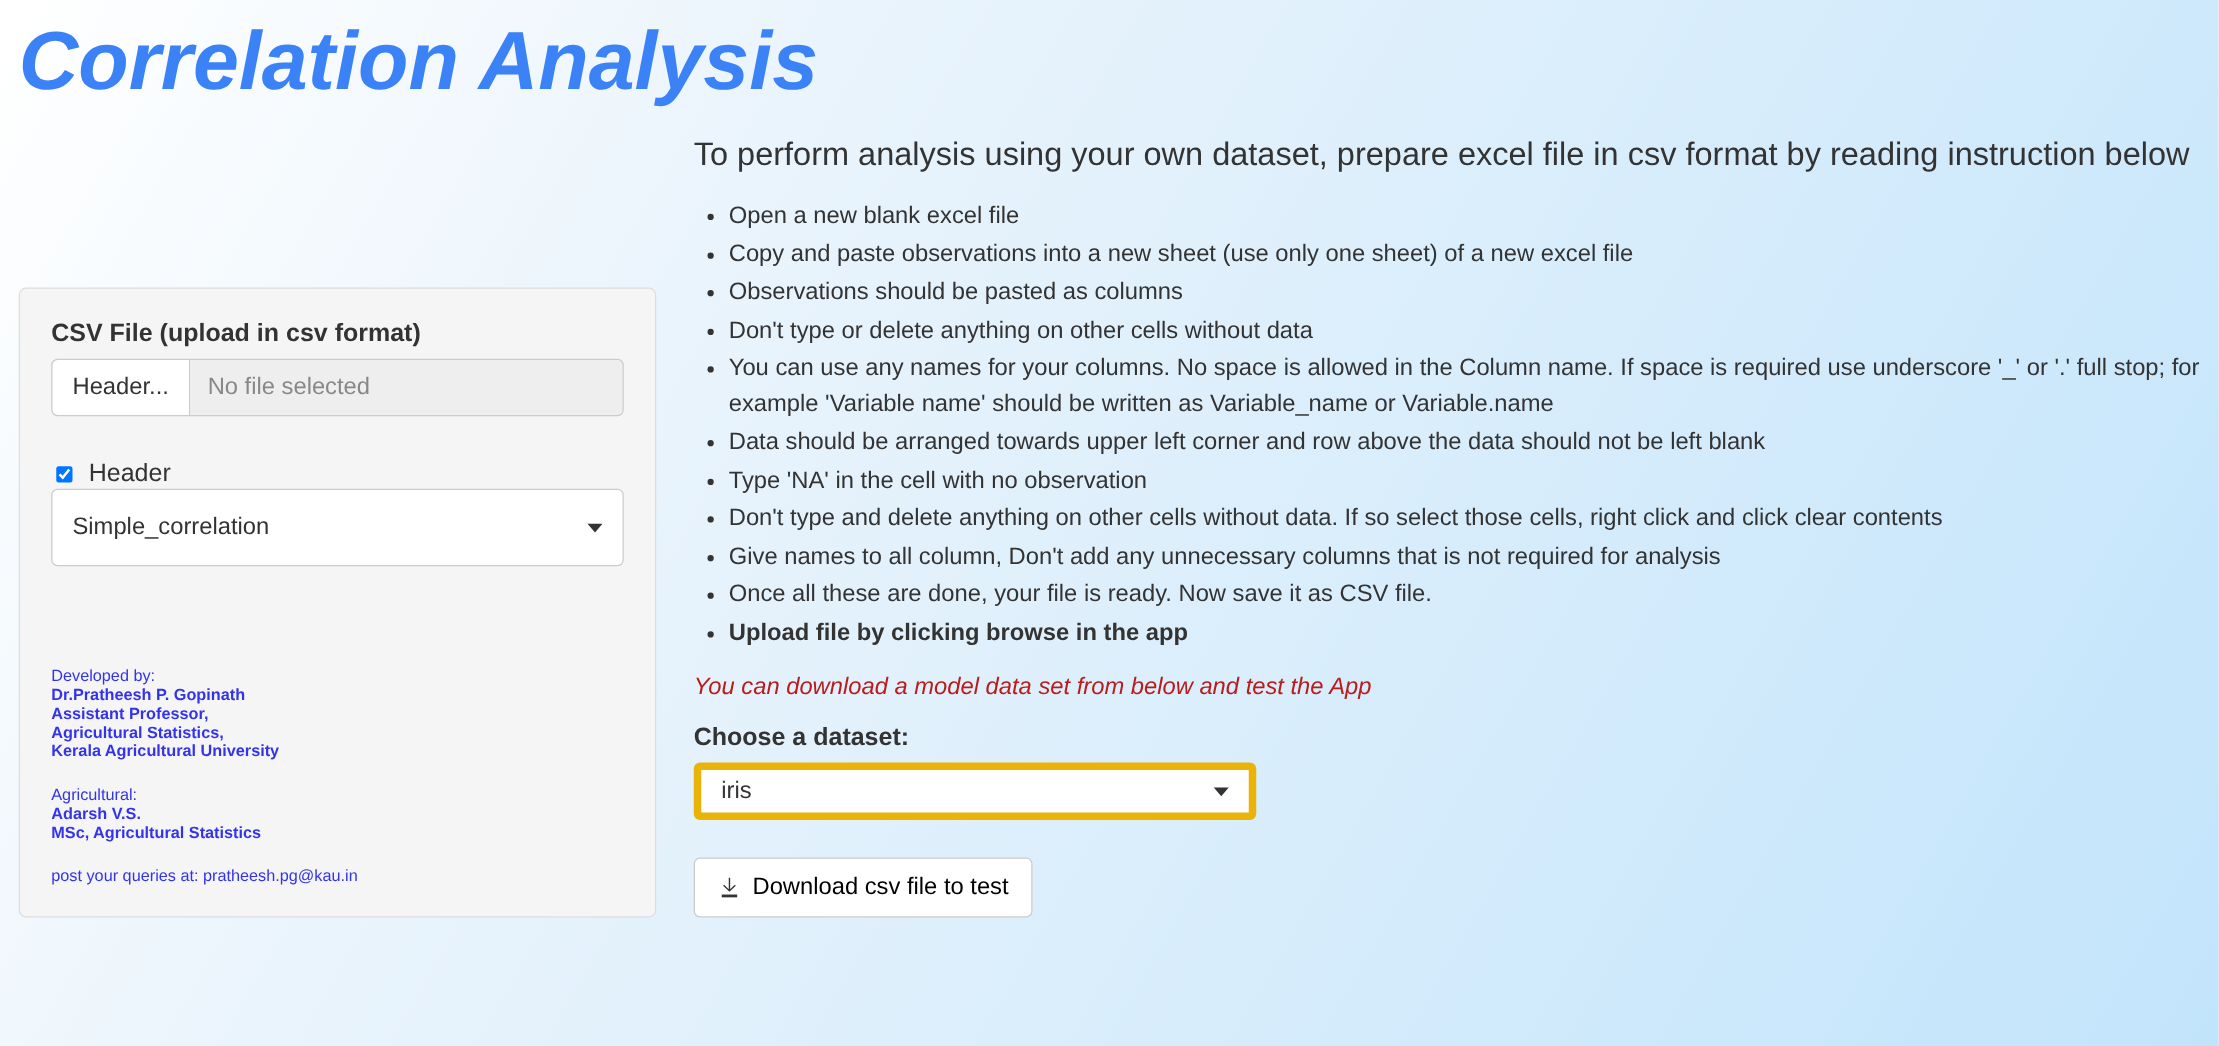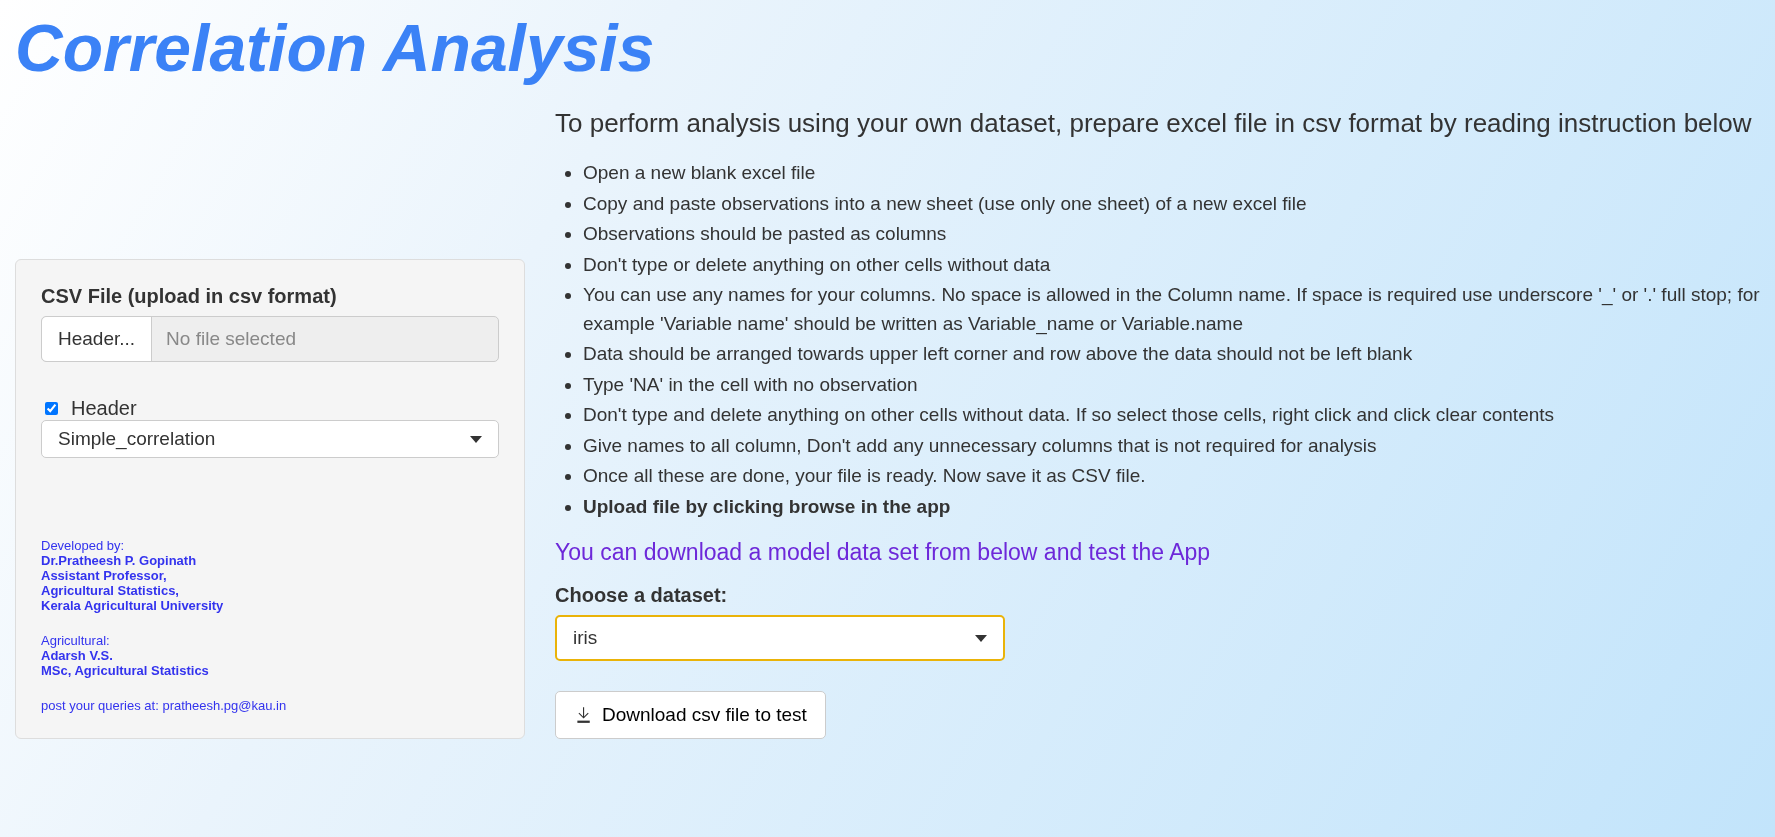--- a/index.html
+++ b/index.html
@@ -75,21 +75,21 @@
     gap: 10px;
   }
   .checkbox-row label {
     font-size: 20px;
     color: #333;
   }
   .select-wrap {
     background: #fff;
     border: 1px solid #ccc;
     border-radius: 5px;
-    height: 38px;
+    height: 62px;
     display: flex;
     align-items: center;
     padding: 0 16px;
     justify-content: space-between;
     cursor: pointer;
     font-size: 19px;
     margin-bottom: 80px;
   }
   .caret {
     width: 0; height: 0;
@@ -112,28 +112,29 @@
     padding-left: 28px;
   }
   .main ul li {
     font-size: 19px;
     color: #333;
     line-height: 1.5;
     margin-bottom: 2px;
   }
   .main ul li.bold { font-weight: bold; }
   .main p {
-    font-size: 23px;
-    color: #6d28d9;
+    font-size: 19px;
+    color: #b91c1c;
     margin: 0 0 18px 0;
+    font-style: italic;
   }
   .ds-select {
     width: 450px;
     background: #fff;
-    border: 2px solid #eab308;
+    border: 6px solid #eab308;
     border-radius: 5px;
     height: 46px;
     display: flex;
     align-items: center;
     padding: 0 16px;
     justify-content: space-between;
     cursor: pointer;
     font-size: 19px;
     margin-bottom: 30px;
   }

